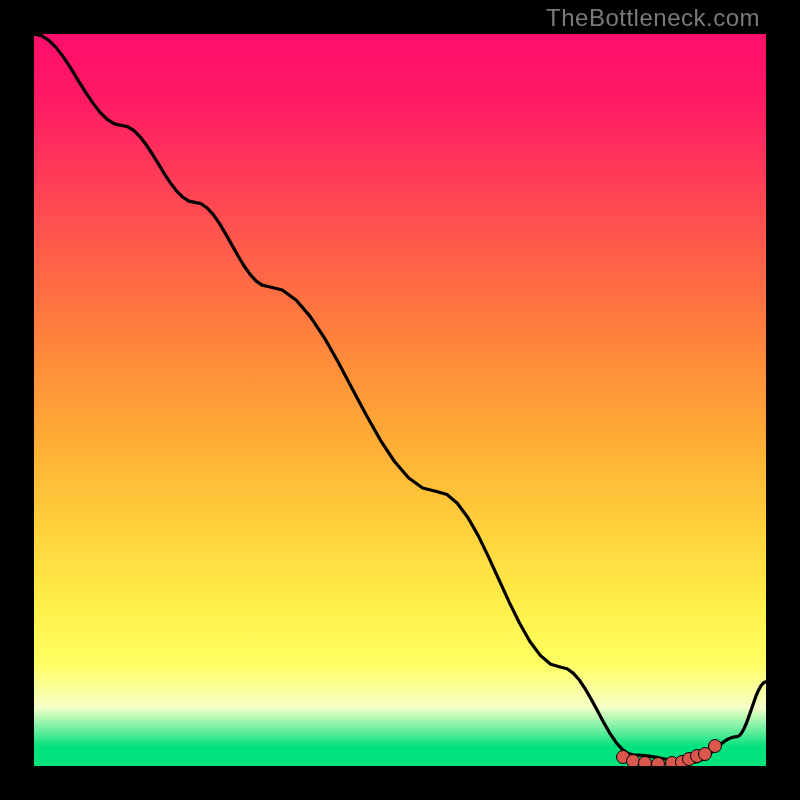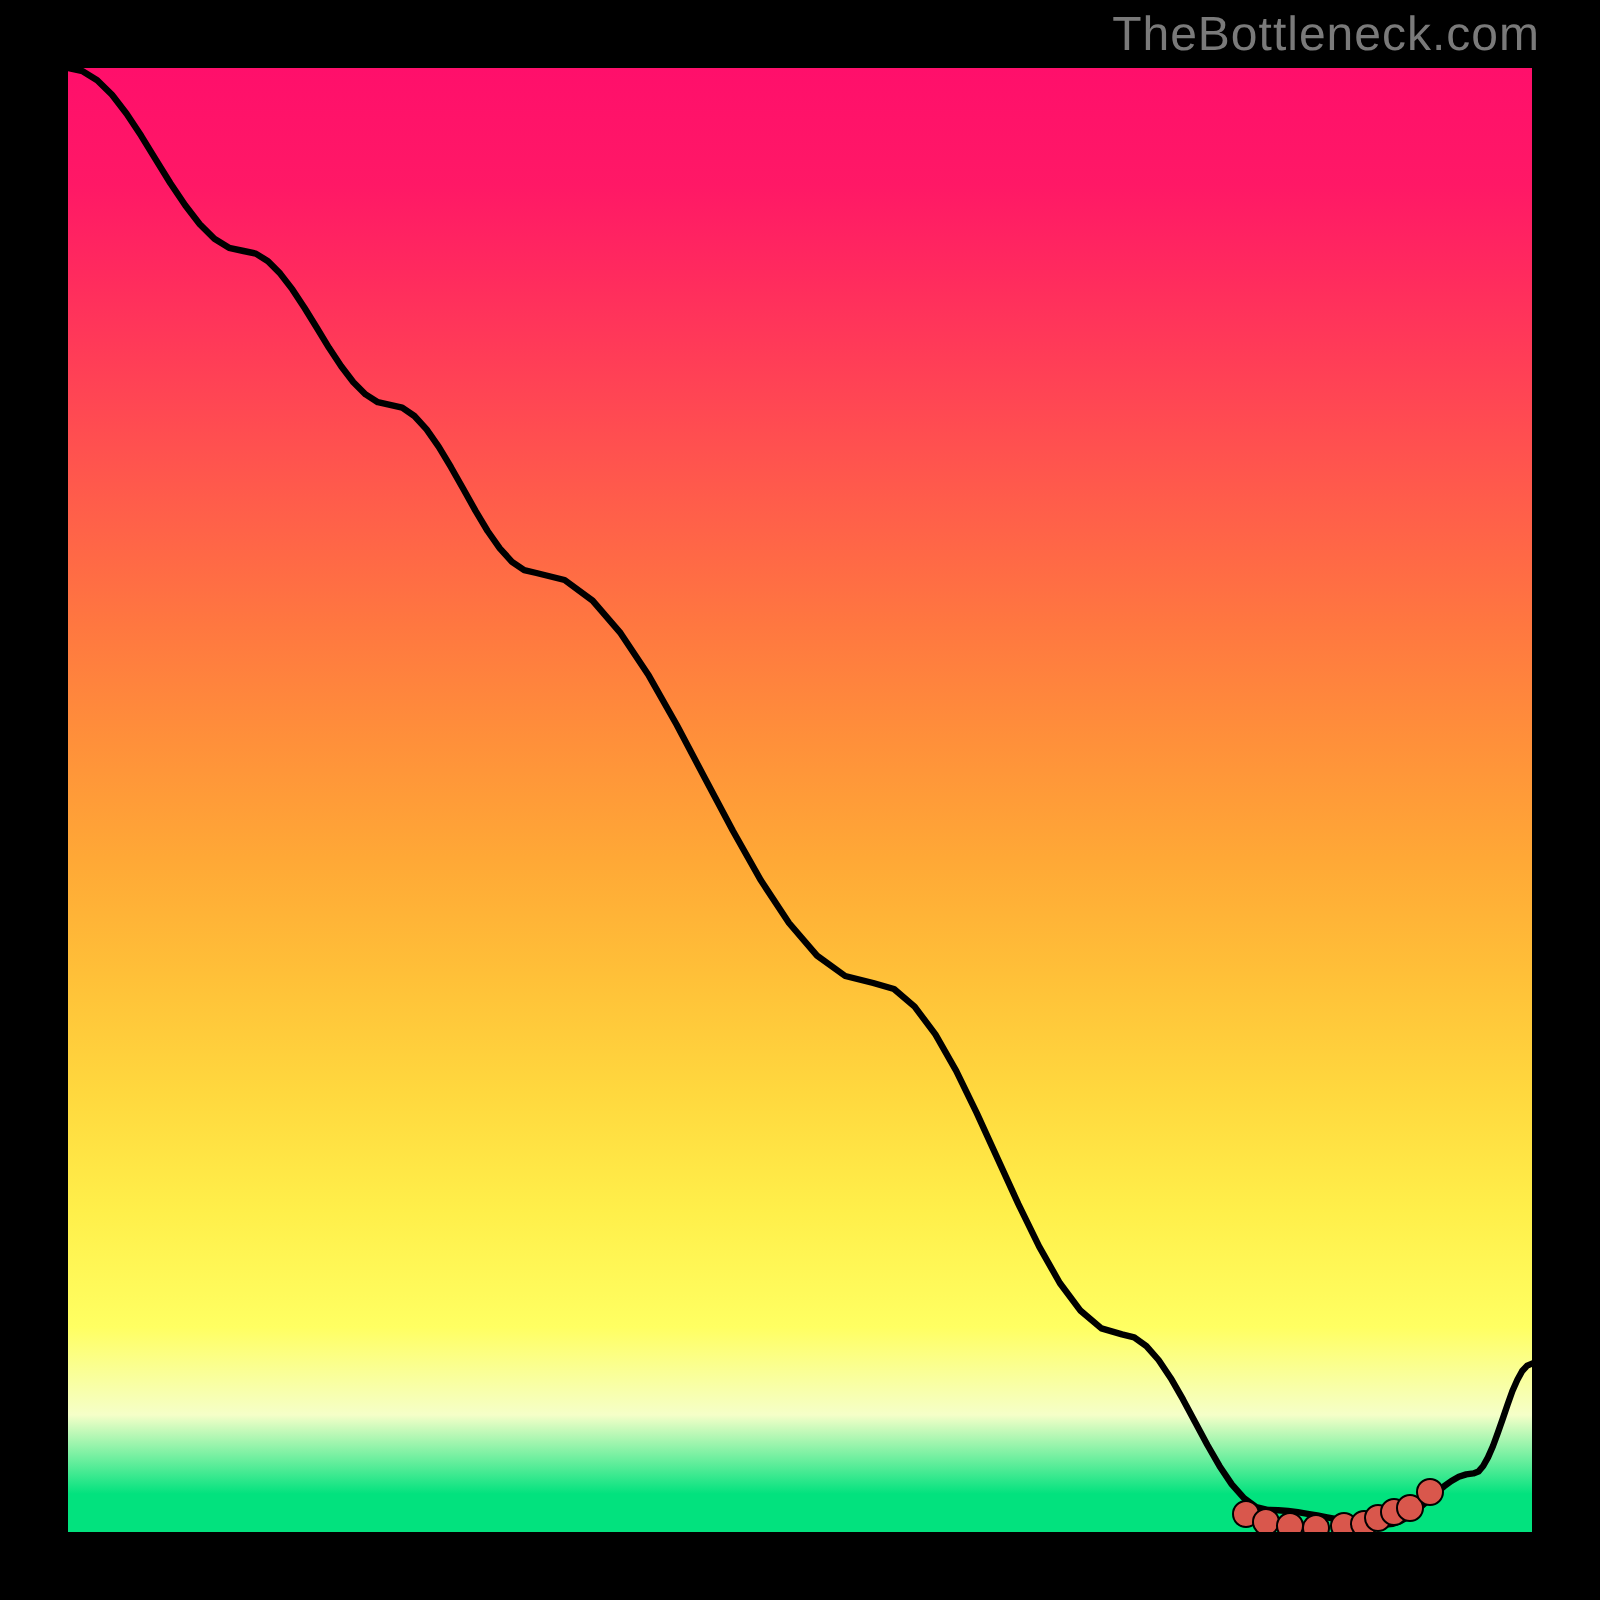--- a/index.html
+++ b/index.html
@@ -1,17 +1,17 @@
 <!DOCTYPE html>
 <html><head>
 <meta charset="utf-8">
 <style>
 html,body{margin:0;padding:0;width:800px;height:800px;background:#000;overflow:hidden;font-family:Arial,Helvetica,sans-serif}
 .container{position:relative;width:800px;height:800px;background:#000}
-.watermark{position:absolute;top:4px;right:30px;color:#7a7a7a;font-size:24px;font-weight:500;letter-spacing:.5px}
+.watermark{position:absolute;top:4px;right:40px;color:#7a7a7a;font-size:24px;font-weight:500;letter-spacing:.5px}
 .plot{position:absolute;left:34px;top:34px;width:732px;height:732px;overflow:hidden}
 .gradient{width:100%;height:100%;
 
 background:linear-gradient(to top,
  #02e27e 0%,
  #02e27e 2.6%,
  #f5ffc8 8%,
  #ffff62 14%,
  #ffef4a 22%,
  #ffd83e 30%,

